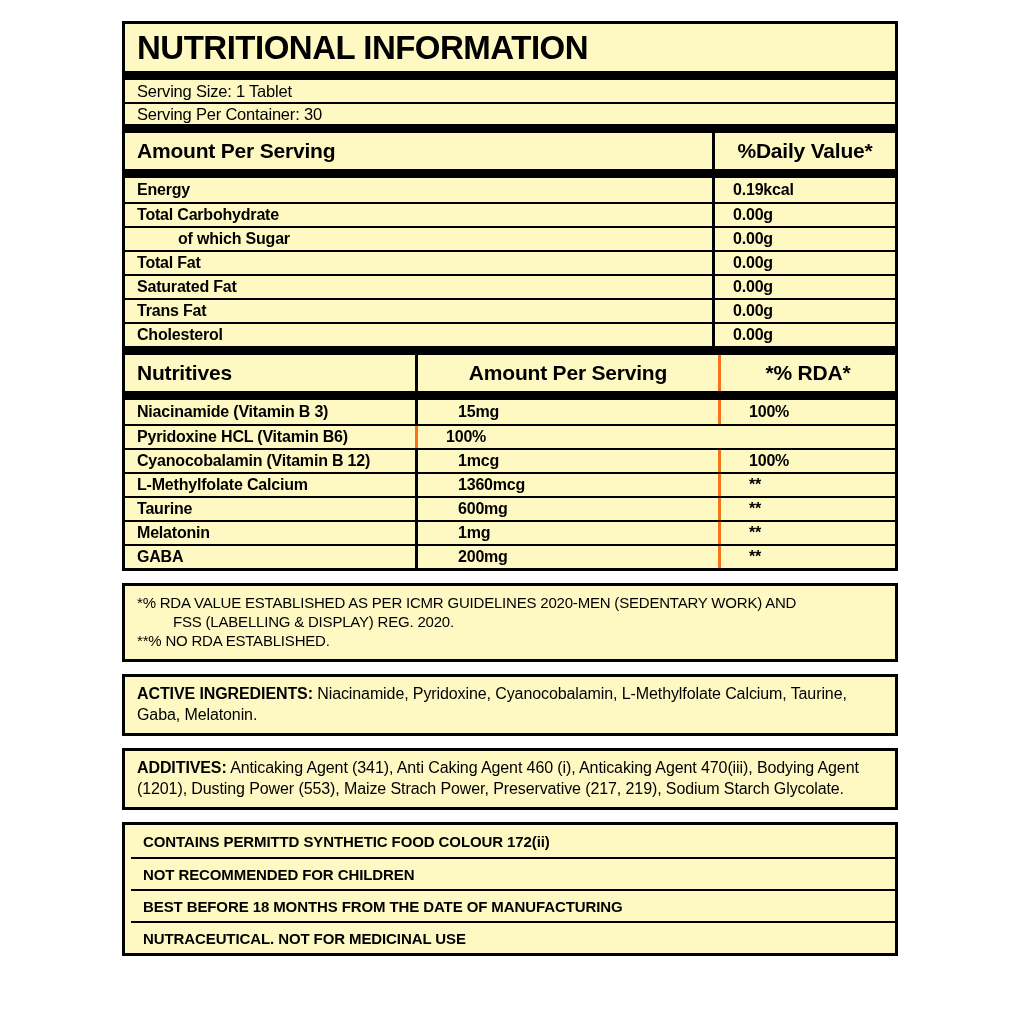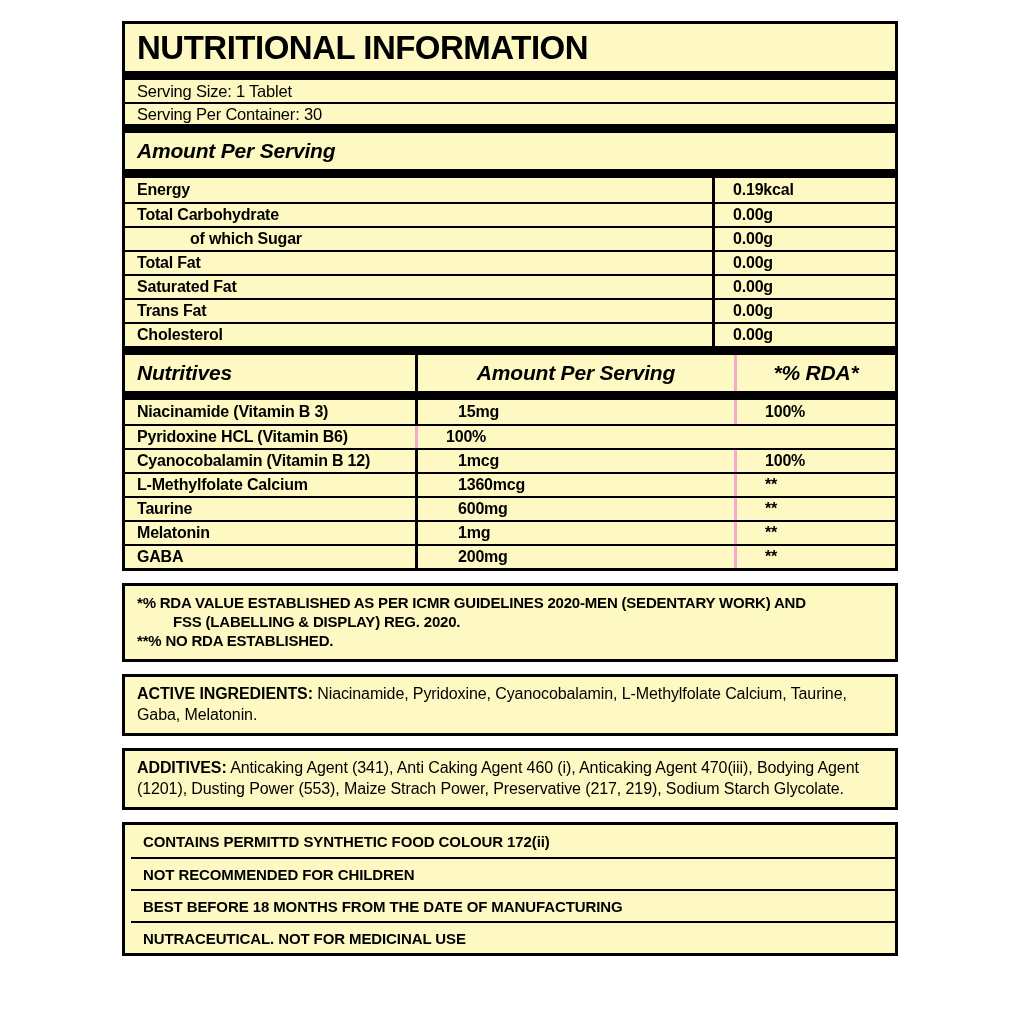--- a/index.html
+++ b/index.html
@@ -23,35 +23,35 @@
 
   
   .group > div + div { border-top: 2px solid #000; }
   .info-row {
     height: 22px; display: flex; align-items: center;
     padding: 0 12px; font-size: 16.5px; font-weight: 400; letter-spacing: -0.2px;
   }
 
   
   .row { display: flex; font-weight: 700; letter-spacing: -0.2px; }
-  .head-row { height: 36px; font-size: 21px; font-style: italic; }
+  .head-row { height: 36px; font-size: 21px; }
   .data-row { height: 24px; font-size: 16px; }
   .cell { display: flex; align-items: center; }
   .c-label { flex: 1; padding-left: 12px; }
-  .c-label.indent { padding-left: 53px; margin-left: 12px; }
+  .c-label.indent { padding-left: 53px; }
   .c-value { width: 183px; border-left: 3px solid #000; padding-left: 18px; }
   .c-value.center { justify-content: center; padding-left: 0; }
   .n1 { width: 290px; padding-left: 12px; }
   .n2 { flex: 1; border-left: 3px solid #000; padding-left: 40px; }
   .n2.center { justify-content: center; padding-left: 0; }
-  .n3 { width: 161px; border-left: 3px solid #f9a8d4; padding-left: 28px; }
+  .n3 { width: 177px; border-left: 3px solid #f97316; padding-left: 28px; }
   .n3.center { justify-content: center; padding-left: 0; }
 
   
-  .note-box { padding: 7px 12px 9px 12px; font-size: 15px; font-weight: 700; line-height: 19px; letter-spacing: -0.2px; }
+  .note-box { padding: 7px 12px 9px 12px; font-size: 15px; font-weight: 400; line-height: 19px; letter-spacing: -0.2px; }
   .note-line-indent { padding-left: 36px; }
 
   
   .para-box { padding: 6px 12px 8px 12px; font-size: 16px; line-height: 21px; letter-spacing: -0.1px; }
   .para-box .lbl { font-weight: 700; }
   .para-box .txt { font-weight: 400; }
 
   
   .notice-row {
     height: 32px; display: flex; align-items: center;
@@ -68,20 +68,21 @@
     <div class="bar"></div>
 
     <div class="group">
       <div class="info-row">Serving Size: 1 Tablet</div>
       <div class="info-row">Serving Per Container: 30</div>
     </div>
     <div class="bar"></div>
 
     <div class="row head-row">
       <div class="cell c-label">Amount Per Serving</div>
+      <div class="cell c-value center">%Daily Value*</div>
     </div>
     <div class="bar"></div>
 
     <div class="group">
       <div class="row data-row">
         <div class="cell c-label">Energy</div>
         <div class="cell c-value">0.19kcal</div>
       </div>
       <div class="row data-row">
         <div class="cell c-label">Total Carbohydrate</div>

